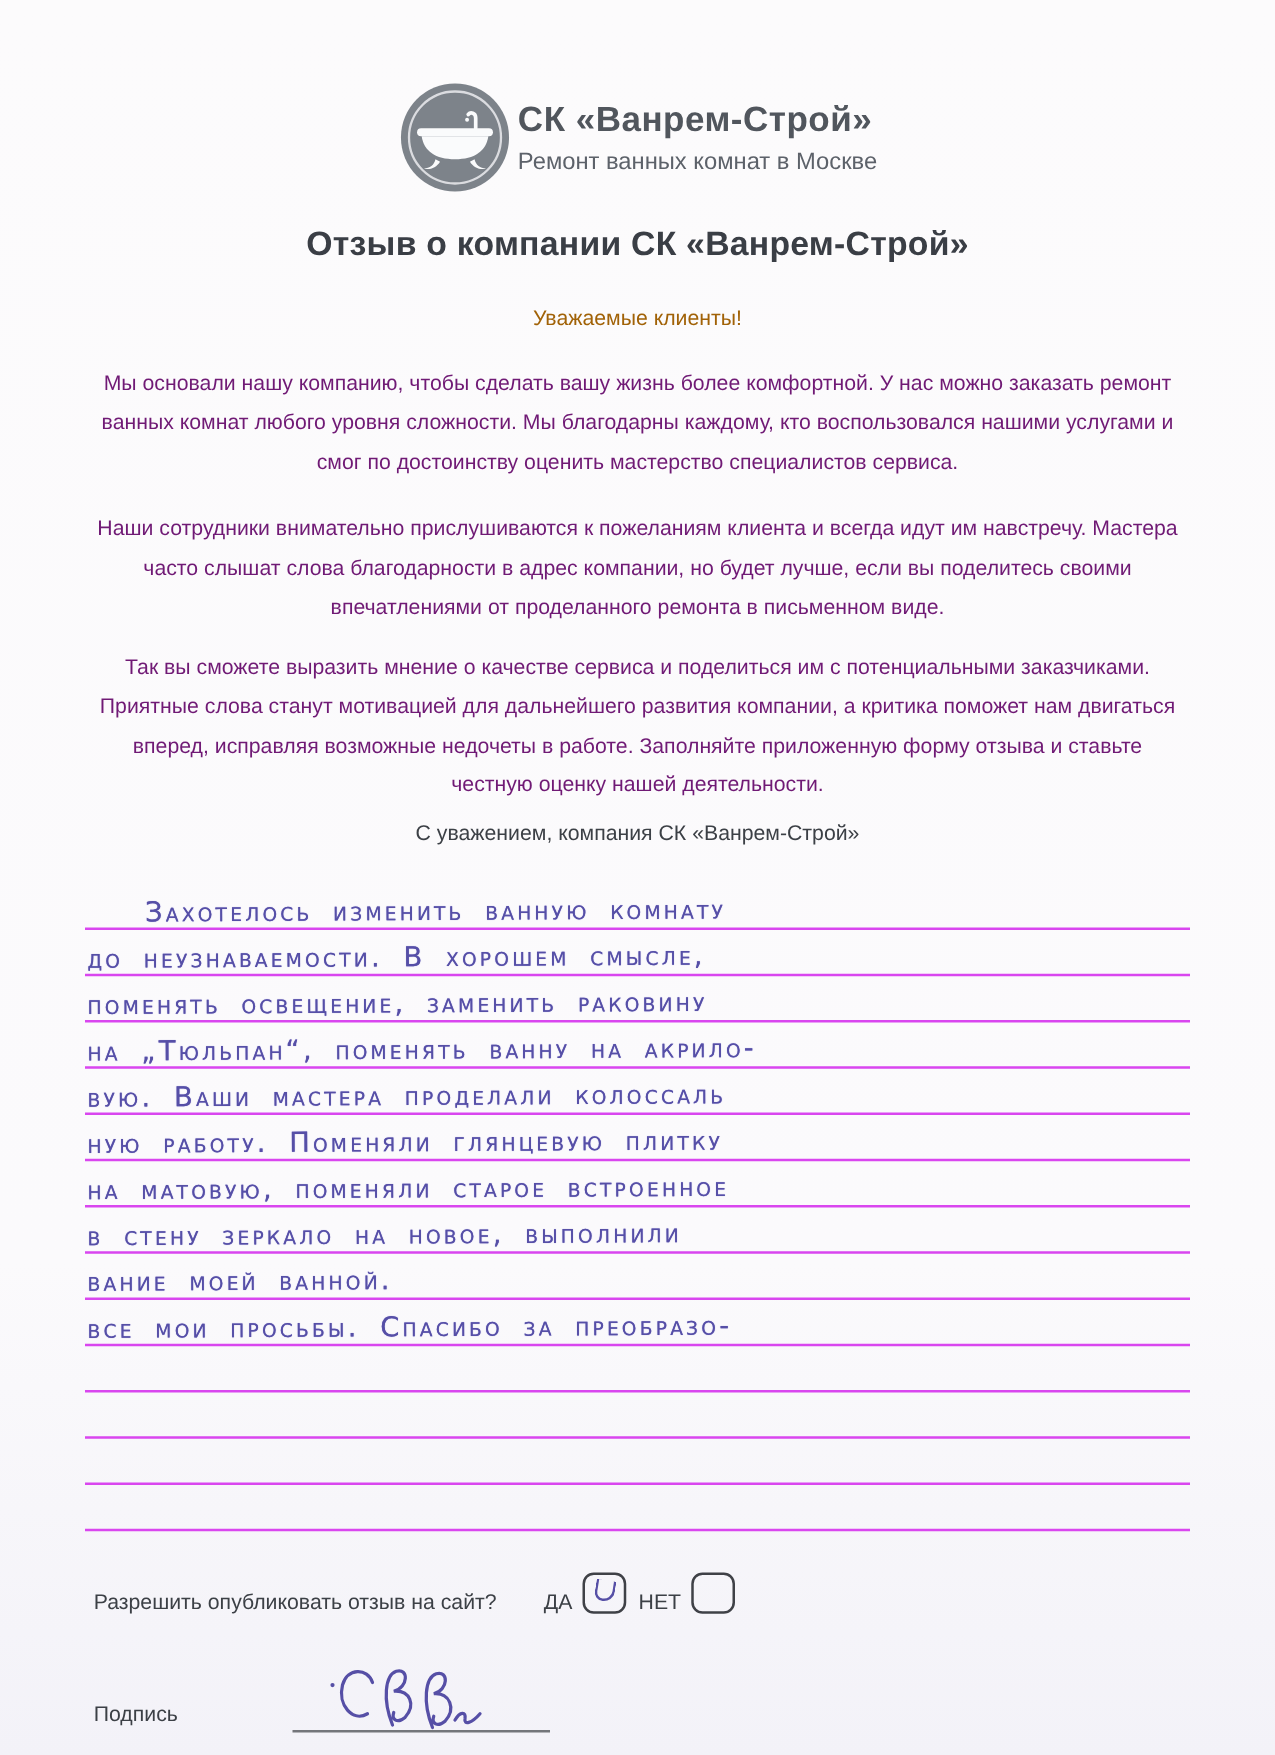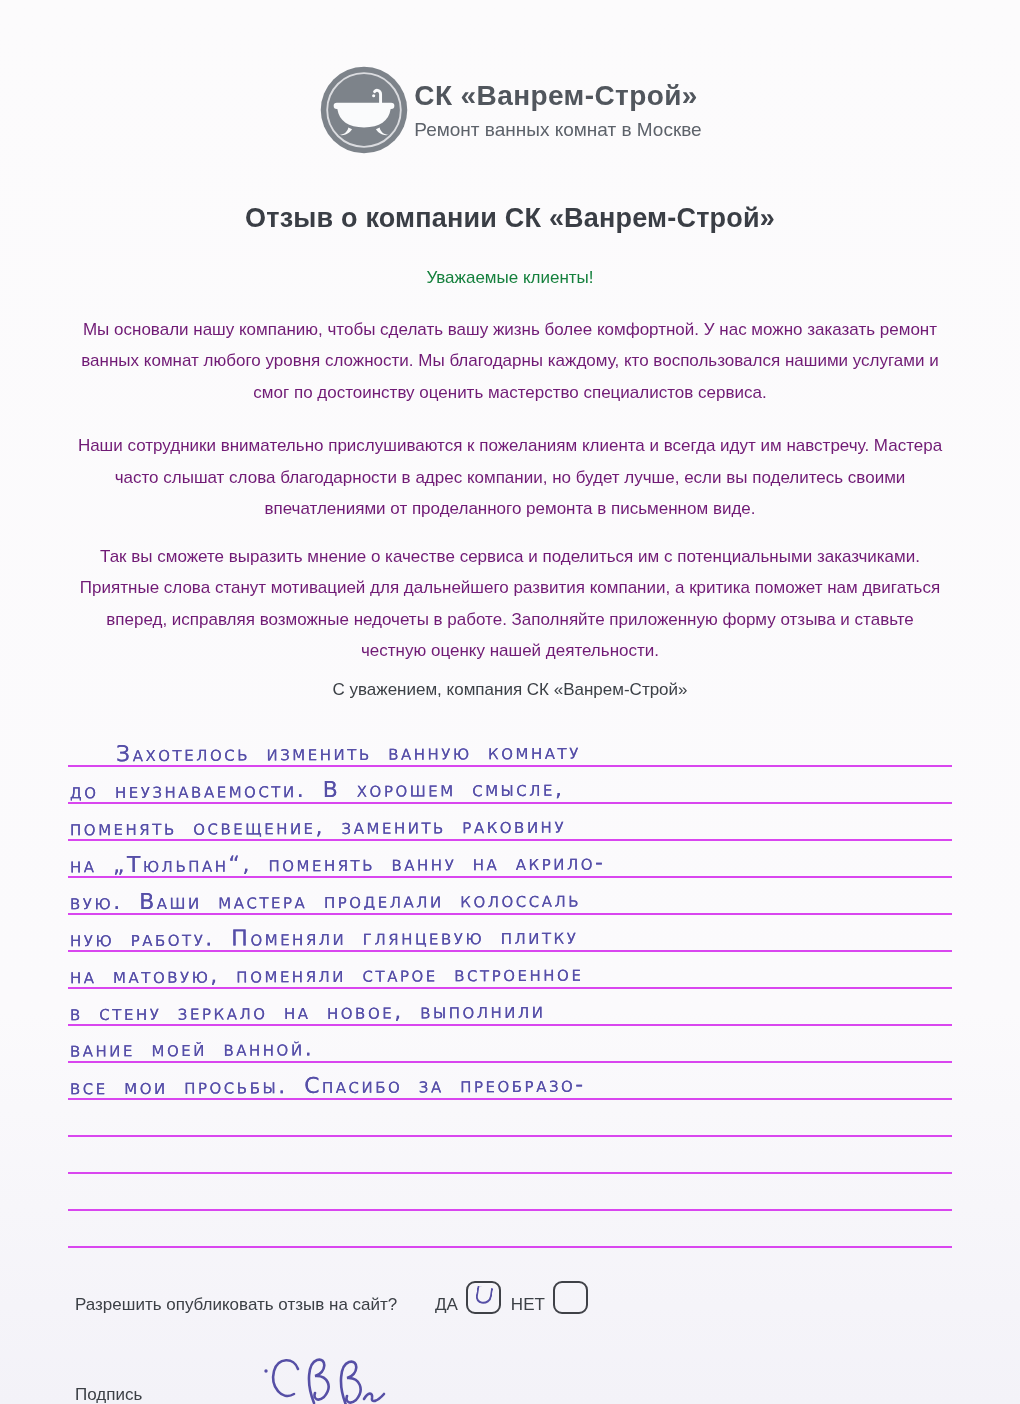--- a/index.html
+++ b/index.html
@@ -13,22 +13,22 @@
   }
 
   
   .logo-row { display: flex; align-items: center; justify-content: center; gap: 4px; padding-top: 64px; }
   .logo-circle { width: 92px; height: 92px; flex: 0 0 auto; }
   .logo-text { text-align: left; }
   .logo-name { font-size: 28px; font-weight: bold; color: #51565d; letter-spacing: 0.4px; }
   .logo-tagline { font-size: 19px; color: #5d626a; margin-top: 7px; }
 
   
-  h1.page-title { text-align: center; font-size: 27px; font-weight: bold; color: #3a3e45; margin: 47px 0 0 0; letter-spacing: 0.2px; }
-  .greeting { text-align: center; font-size: 17px; margin-top: 34px; color: #15803d; }
+  h1.page-title { text-align: center; font-size: 27px; font-weight: bold; color: #3a3e45; margin: 24px 0 0 0; letter-spacing: 0.2px; }
+  .greeting { text-align: center; font-size: 17px; margin-top: 34px; color: #a16207; }
   .para { width: 872px; margin: 26px auto 0 auto; text-align: center; font-size: 17px; line-height: 1.85; color: #701a75; }
   .para.p3 { margin-top: 16px; }
   .para.p2 { margin-top: 22px; }
   .closing { text-align: center; font-size: 17px; margin-top: 14px; color: #3c4046; }
 
   
   .hand-area { width: 884px; margin: 30px auto 0 auto; }
   .hand-line { height: 35px; border-bottom: 2px solid #d946ef; position: relative; }
   .hand-text {
     position: absolute; left: 2px; bottom: 0px;

